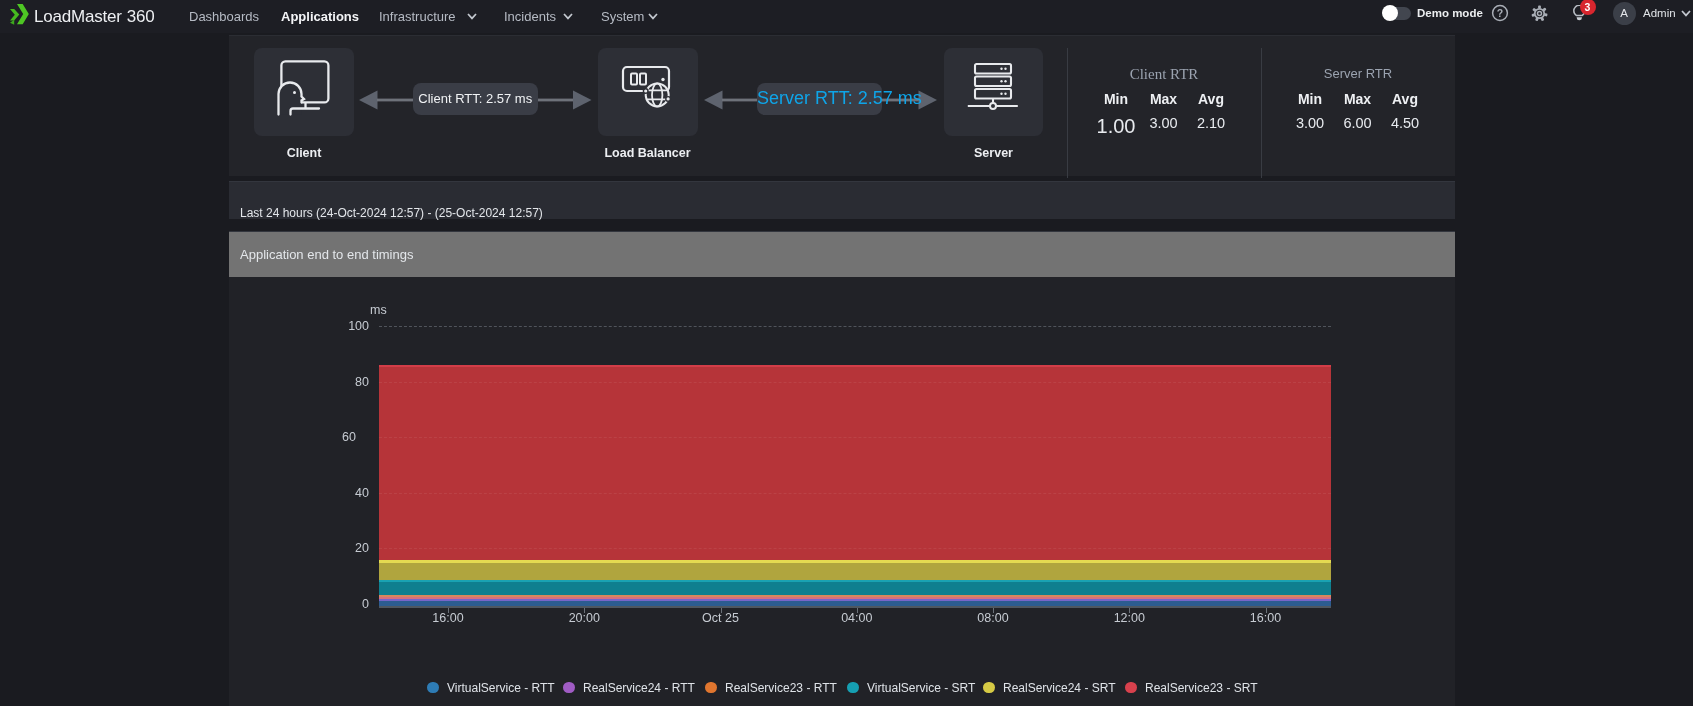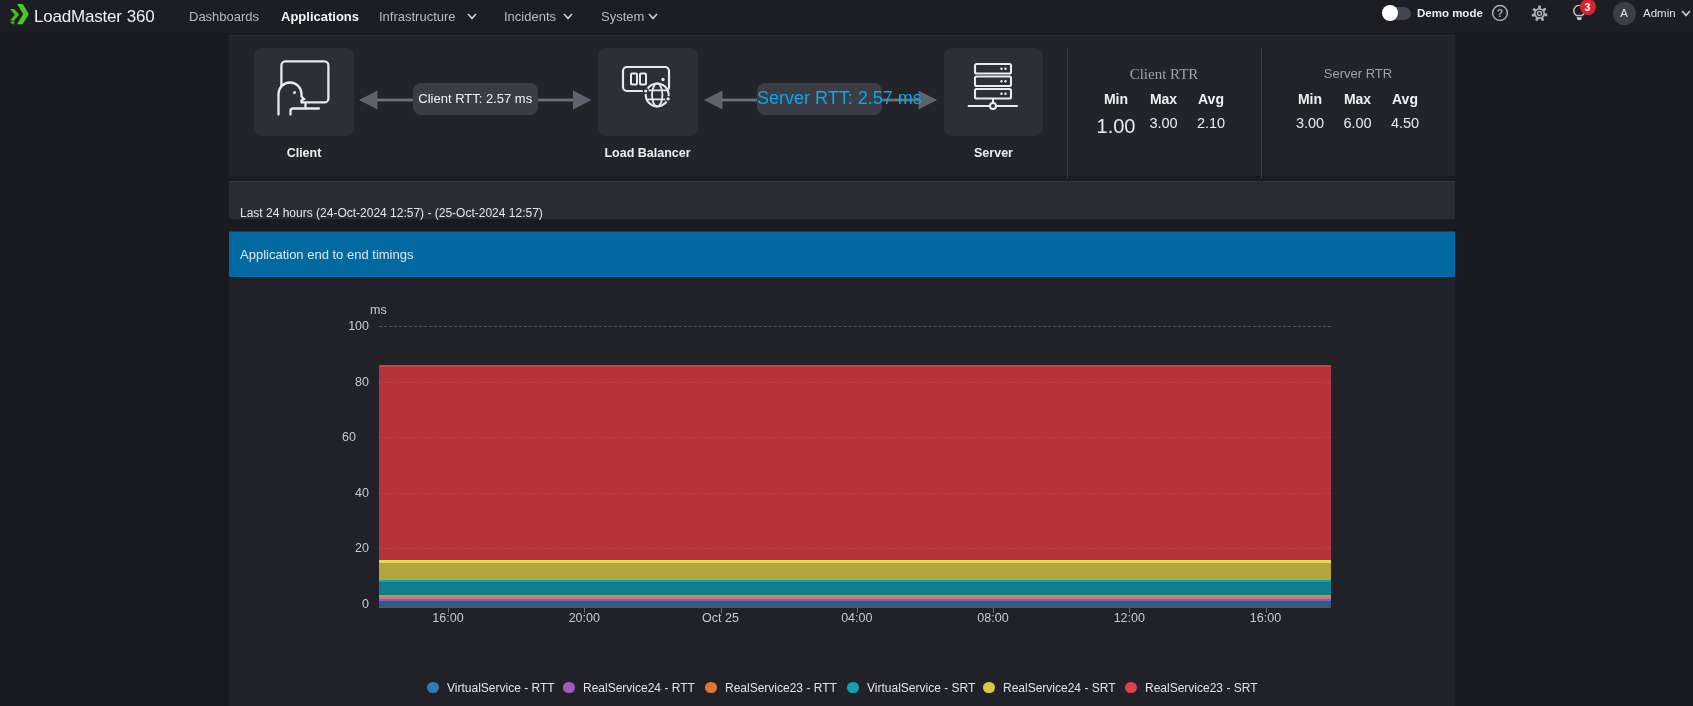--- a/index.html
+++ b/index.html
@@ -152,21 +152,21 @@
   <div class="abs ctr" style="left:1051px;top:79px;width:60px;font-size:14.5px;color:#e8ebef;">3.00</div>
   <div class="abs ctr" style="left:1098.5px;top:79px;width:60px;font-size:14.5px;color:#e8ebef;">6.00</div>
   <div class="abs ctr" style="left:1146px;top:79px;width:60px;font-size:14.5px;color:#e8ebef;">4.50</div>
 </div>
 
 <div class="abs" style="left:229px;top:181px;width:1226px;height:38px;background:#2a2c33;border-top:1px solid #33363e;">
   <div class="abs" style="left:11px;top:0;height:38px;line-height:38px;font-size:12px;color:#e3e6ea;margin-top:12px;">Last 24 hours (24-Oct-2024 12:57) - (25-Oct-2024 12:57)</div>
 </div>
 
 <div class="abs" style="left:229px;top:231px;width:1226px;height:475px;background:#212227;">
-  <div class="abs" style="left:0;top:0;width:1226px;height:46px;background:#0369a1;border-top:1px solid #33363e;">
+  <div class="abs" style="left:0;top:0;width:1226px;height:46px;background:#737373;border-top:1px solid #33363e;">
     <div class="abs" style="left:11px;top:0;height:46px;line-height:46px;font-size:13px;color:#e3e6ea;">Application end to end timings</div>
   </div>
 
   <div class="abs" style="left:141px;top:72px;width:20px;height:14px;line-height:14px;font-size:12.5px;color:#c6cbd2;">ms</div>
   <div class="abs" style="left:100px;top:88px;width:40px;height:14px;line-height:14px;font-size:12.5px;color:#c6cbd2;text-align:right;">100</div>
   <div class="abs" style="left:100px;top:143.5px;width:40px;height:14px;line-height:14px;font-size:12.5px;color:#c6cbd2;text-align:right;">80</div>
   <div class="abs" style="left:100px;top:199px;width:40px;height:14px;line-height:14px;font-size:12.5px;color:#c6cbd2;text-align:center;">60</div>
   <div class="abs" style="left:100px;top:254.5px;width:40px;height:14px;line-height:14px;font-size:12.5px;color:#c6cbd2;text-align:right;">40</div>
   <div class="abs" style="left:100px;top:310px;width:40px;height:14px;line-height:14px;font-size:12.5px;color:#c6cbd2;text-align:right;">20</div>
   <div class="abs" style="left:100px;top:365.5px;width:40px;height:14px;line-height:14px;font-size:12.5px;color:#c6cbd2;text-align:right;">0</div>

